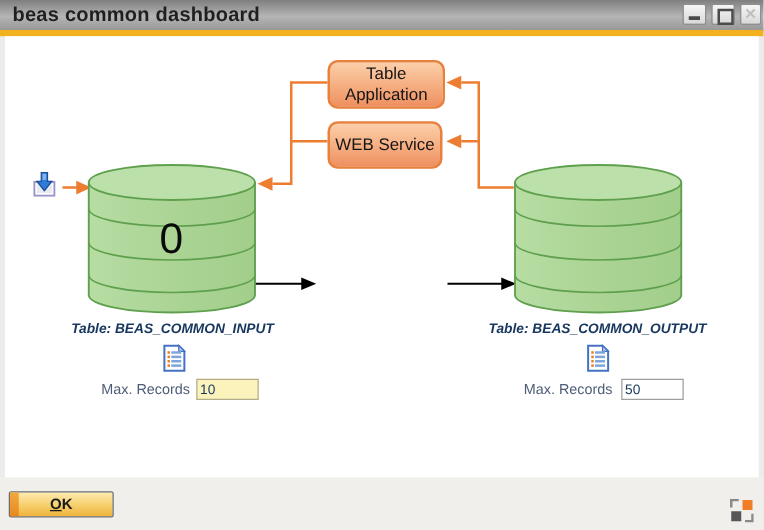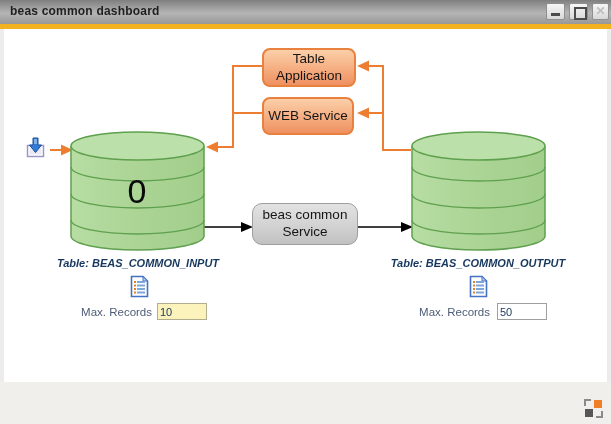--- a/index.html
+++ b/index.html
@@ -2,21 +2,21 @@
 <html><head>
 <meta charset="utf-8">
 <style>
   html,body{margin:0;padding:0;}
   .window{position:relative;width:611px;height:424px;background:#EDECEA;overflow:hidden;
     font-family:"Liberation Sans",sans-serif;outline:1px solid #b7b7b7;}
   
   .titlebar{position:absolute;left:0;top:0;width:611px;height:24px;
     background:linear-gradient(180deg,#7f7f7f 0%,#b5b5b5 55%,#989898 100%);
     border-bottom:1px solid #6e6e6e;}
-  .title{position:absolute;left:10px;top:4px;font-size:12px;font-weight:700;color:#1f1f1f;letter-spacing:.2px;}
+  .title{position:absolute;left:10px;top:4px;font-size:16px;font-weight:700;color:#1f1f1f;letter-spacing:.2px;}
   .winbtn{position:absolute;top:3px;width:19px;height:17px;border:1px solid #8f8f8f;border-radius:2px;
     background:linear-gradient(180deg,#f6f6f6,#d8d8d8);box-sizing:border-box;}
   .winbtn .glyph{position:absolute;left:0;top:0;right:0;bottom:0;}
   .min-bar{position:absolute;left:4px;bottom:3px;width:9px;height:3px;background:#4b4b4b;}
   .max-box{position:absolute;left:4px;top:3px;width:9px;height:9px;border:2px solid #4b4b4b;}
   .close-x{position:absolute;left:0;top:0;width:100%;height:100%;color:#bfbfbf;font-size:12px;font-weight:700;
     text-align:center;line-height:15px;}
   .accent{position:absolute;left:0;top:24px;width:611px;height:5px;background:#F2B11E;}
   
   .content{position:absolute;left:4px;top:29px;width:603px;height:353px;background:#ffffff;}
@@ -127,23 +127,20 @@
       <polygon points="9,2 14,2 14,9 17.5,9 11.5,16.5 5.5,9 9,9" fill="#2f7bd6" stroke="#1b4e9b" stroke-width="1"></polygon>
       <polygon points="10,3 13,3 13,8 10,8" fill="#7fb2e8"></polygon>
     </svg>
   </div>
 
   <div class="pbox orange" style="left:262px;top:48px;width:94px;height:39px;">
     <span>Table Application</span>
   </div>
   <div class="pbox orange" style="left:262px;top:97px;width:92px;height:38px;">
     <span>WEB Service</span>
-  </div>
-  <div class="pbox gray" style="left:252px;top:203px;width:106px;height:42px;">
-    <span>beas common Service</span>
   </div>
 
   <div class="count" style="left:84px;top:172px;">0</div>
 
   <div class="caption" style="left:28px;top:257px;">Table: BEAS_COMMON_INPUT</div>
   <div class="caption" style="left:368px;top:257px;">Table: BEAS_COMMON_OUTPUT</div>
 
   <div class="icon-abs" style="left:130px;top:275px;">
     <svg width="19" height="23" viewBox="0 0 19 23">
       <path d="M1.5,1.5 H13 L17.5,6 V21.5 H1.5 Z" fill="#ffffff" stroke="#4472C4" stroke-width="1.6"></path>
@@ -177,20 +174,24 @@
     </svg>
   </div>
 
   <div class="frm-label" style="left:40px;top:306px;">Max. Records</div>
   <input class="frm-input yellow-input" style="left: 157px; top: 303px;" type="text" value="10">
 
   <div class="frm-label" style="left:378px;top:306px;">Max. Records</div>
   <input class="frm-input white-input" style="left: 497px; top: 303px;" type="text" value="50">
 
   <div class="footer">
+    <div class="btn" style="left:7px;width:84px;">
+      <span class="ok-stripe"></span>
+      <span class="btn-inner"><span></span><span class="mn">O</span><span>K</span></span>
+    </div>
     <div class="icon-abs" style="left:584px;top:17px;">
       <svg width="19" height="19" viewBox="0 0 19 19">
         <path d="M1,7 V1 H7" fill="none" stroke="#8a8a8a" stroke-width="2"></path>
         <rect x="10" y="1" width="8" height="8" fill="#F07E26"></rect>
         <rect x="1" y="10" width="8" height="8" fill="#565656"></rect>
         <path d="M12,18 H18 V12" fill="none" stroke="#8a8a8a" stroke-width="2"></path>
       </svg>
     </div>
   </div>
 

